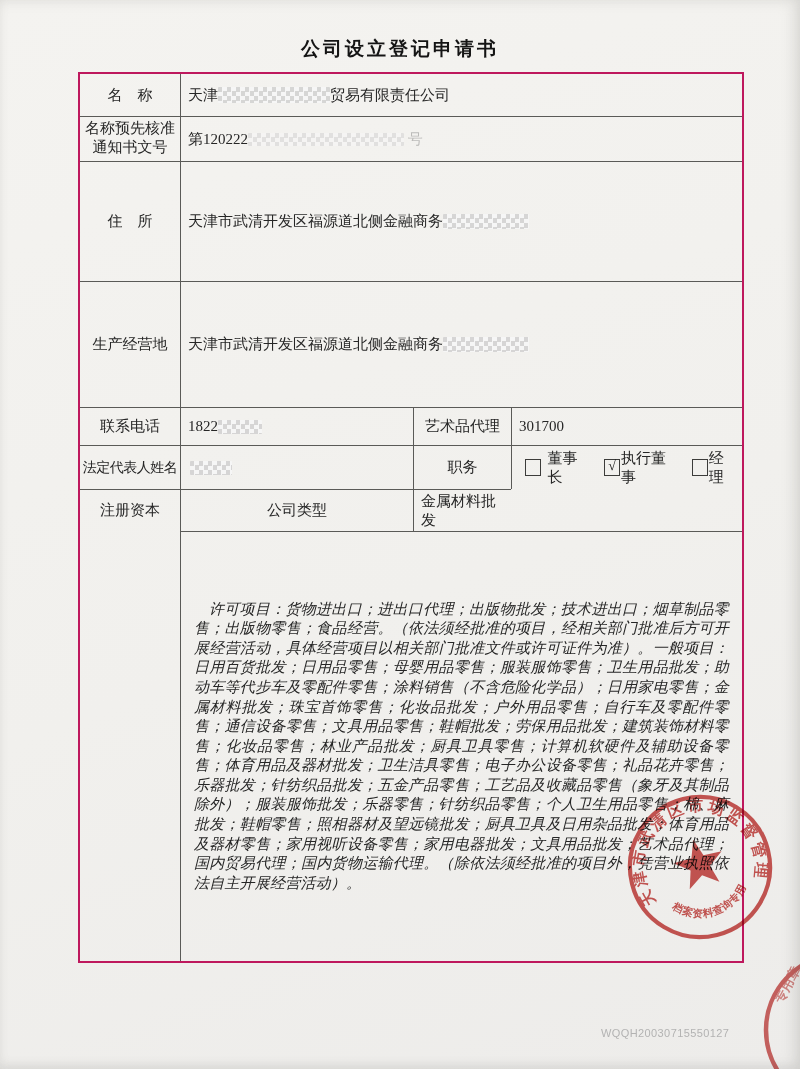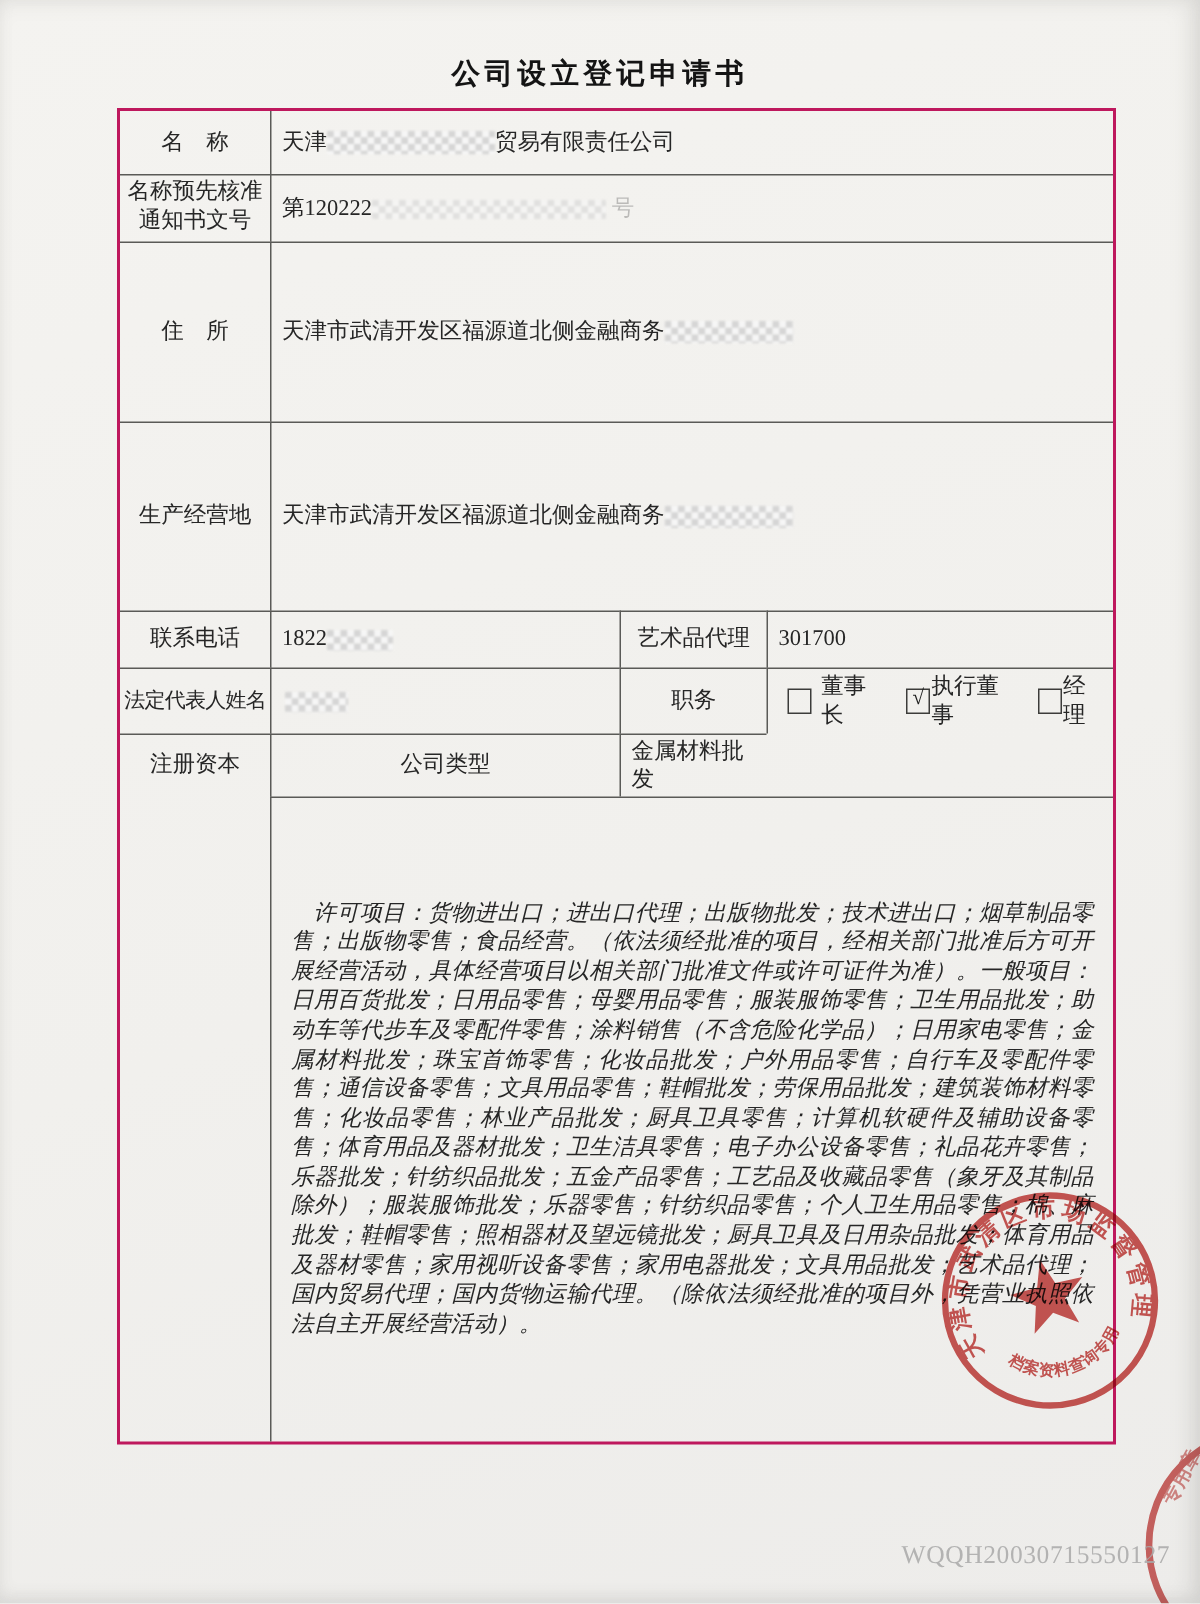--- a/index.html
+++ b/index.html
@@ -56,22 +56,22 @@
   .chk{display:inline-flex;align-items:center;gap:7px;}
   .box{
     width:17px;height:17px;box-sizing:border-box;border:1.6px solid #3c3c3a;
     display:inline-flex;align-items:center;justify-content:center;
     font-size:14px;font-weight:bold;color:#1e1e1e;background:transparent;
   }
   .box span{margin-top:-3px;}
   .chk.snug{gap:1px;}
   .watermark{
     position:absolute;left:601px;top:1027px;
-    font-family:Liberation Serif, serif;
-    font-size:17px;color:#a9a9a9;letter-spacing:.4px;opacity:.85;text-align:right;
+    font-family:Liberation Sans, sans-serif;
+    font-size:11px;color:#a9a9a9;letter-spacing:.4px;opacity:.85;text-align:right;
   }
   .stamp{
     position:absolute;left:610px;top:777px;width:180px;height:180px;
     mix-blend-mode:multiply;opacity:.88;filter:blur(.4px);
   }
   .stamp2{
     position:absolute;left:742px;top:954px;width:58px;height:115px;
     mix-blend-mode:multiply;opacity:.8;filter:blur(.5px);
   }
   svg text{font-family:"Liberation Serif","DejaVu Serif",serif;font-weight:bold;}

